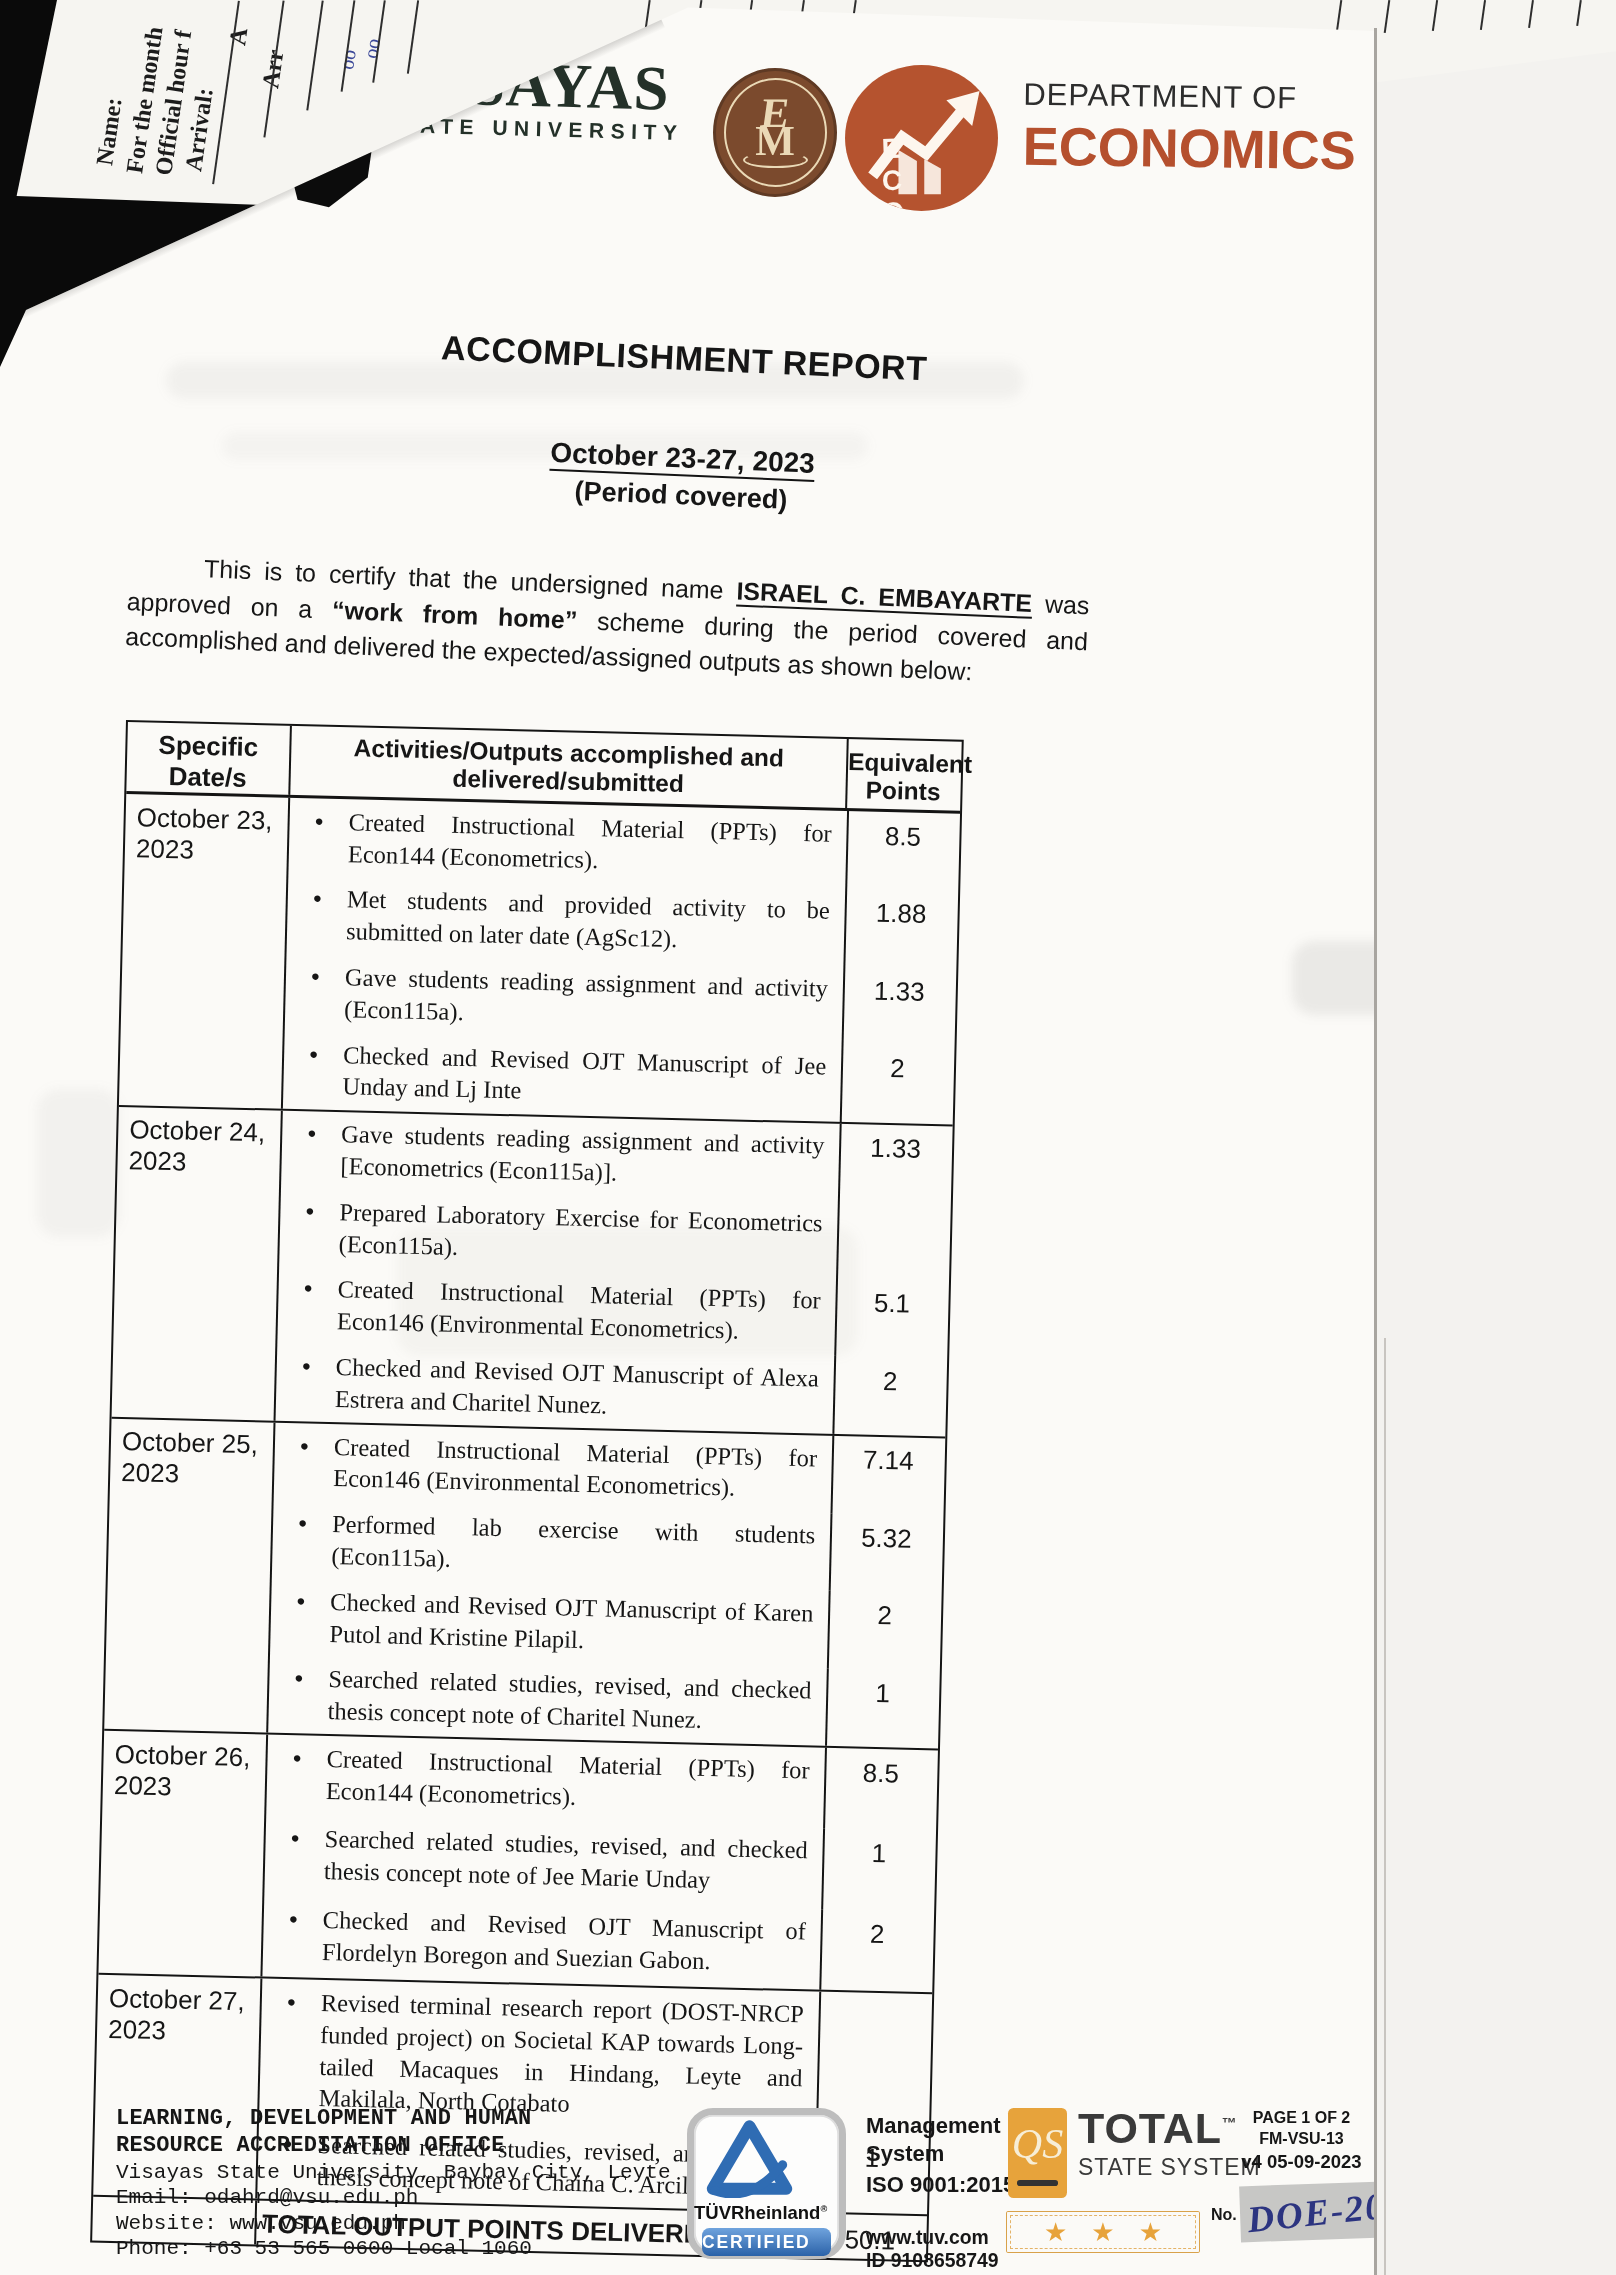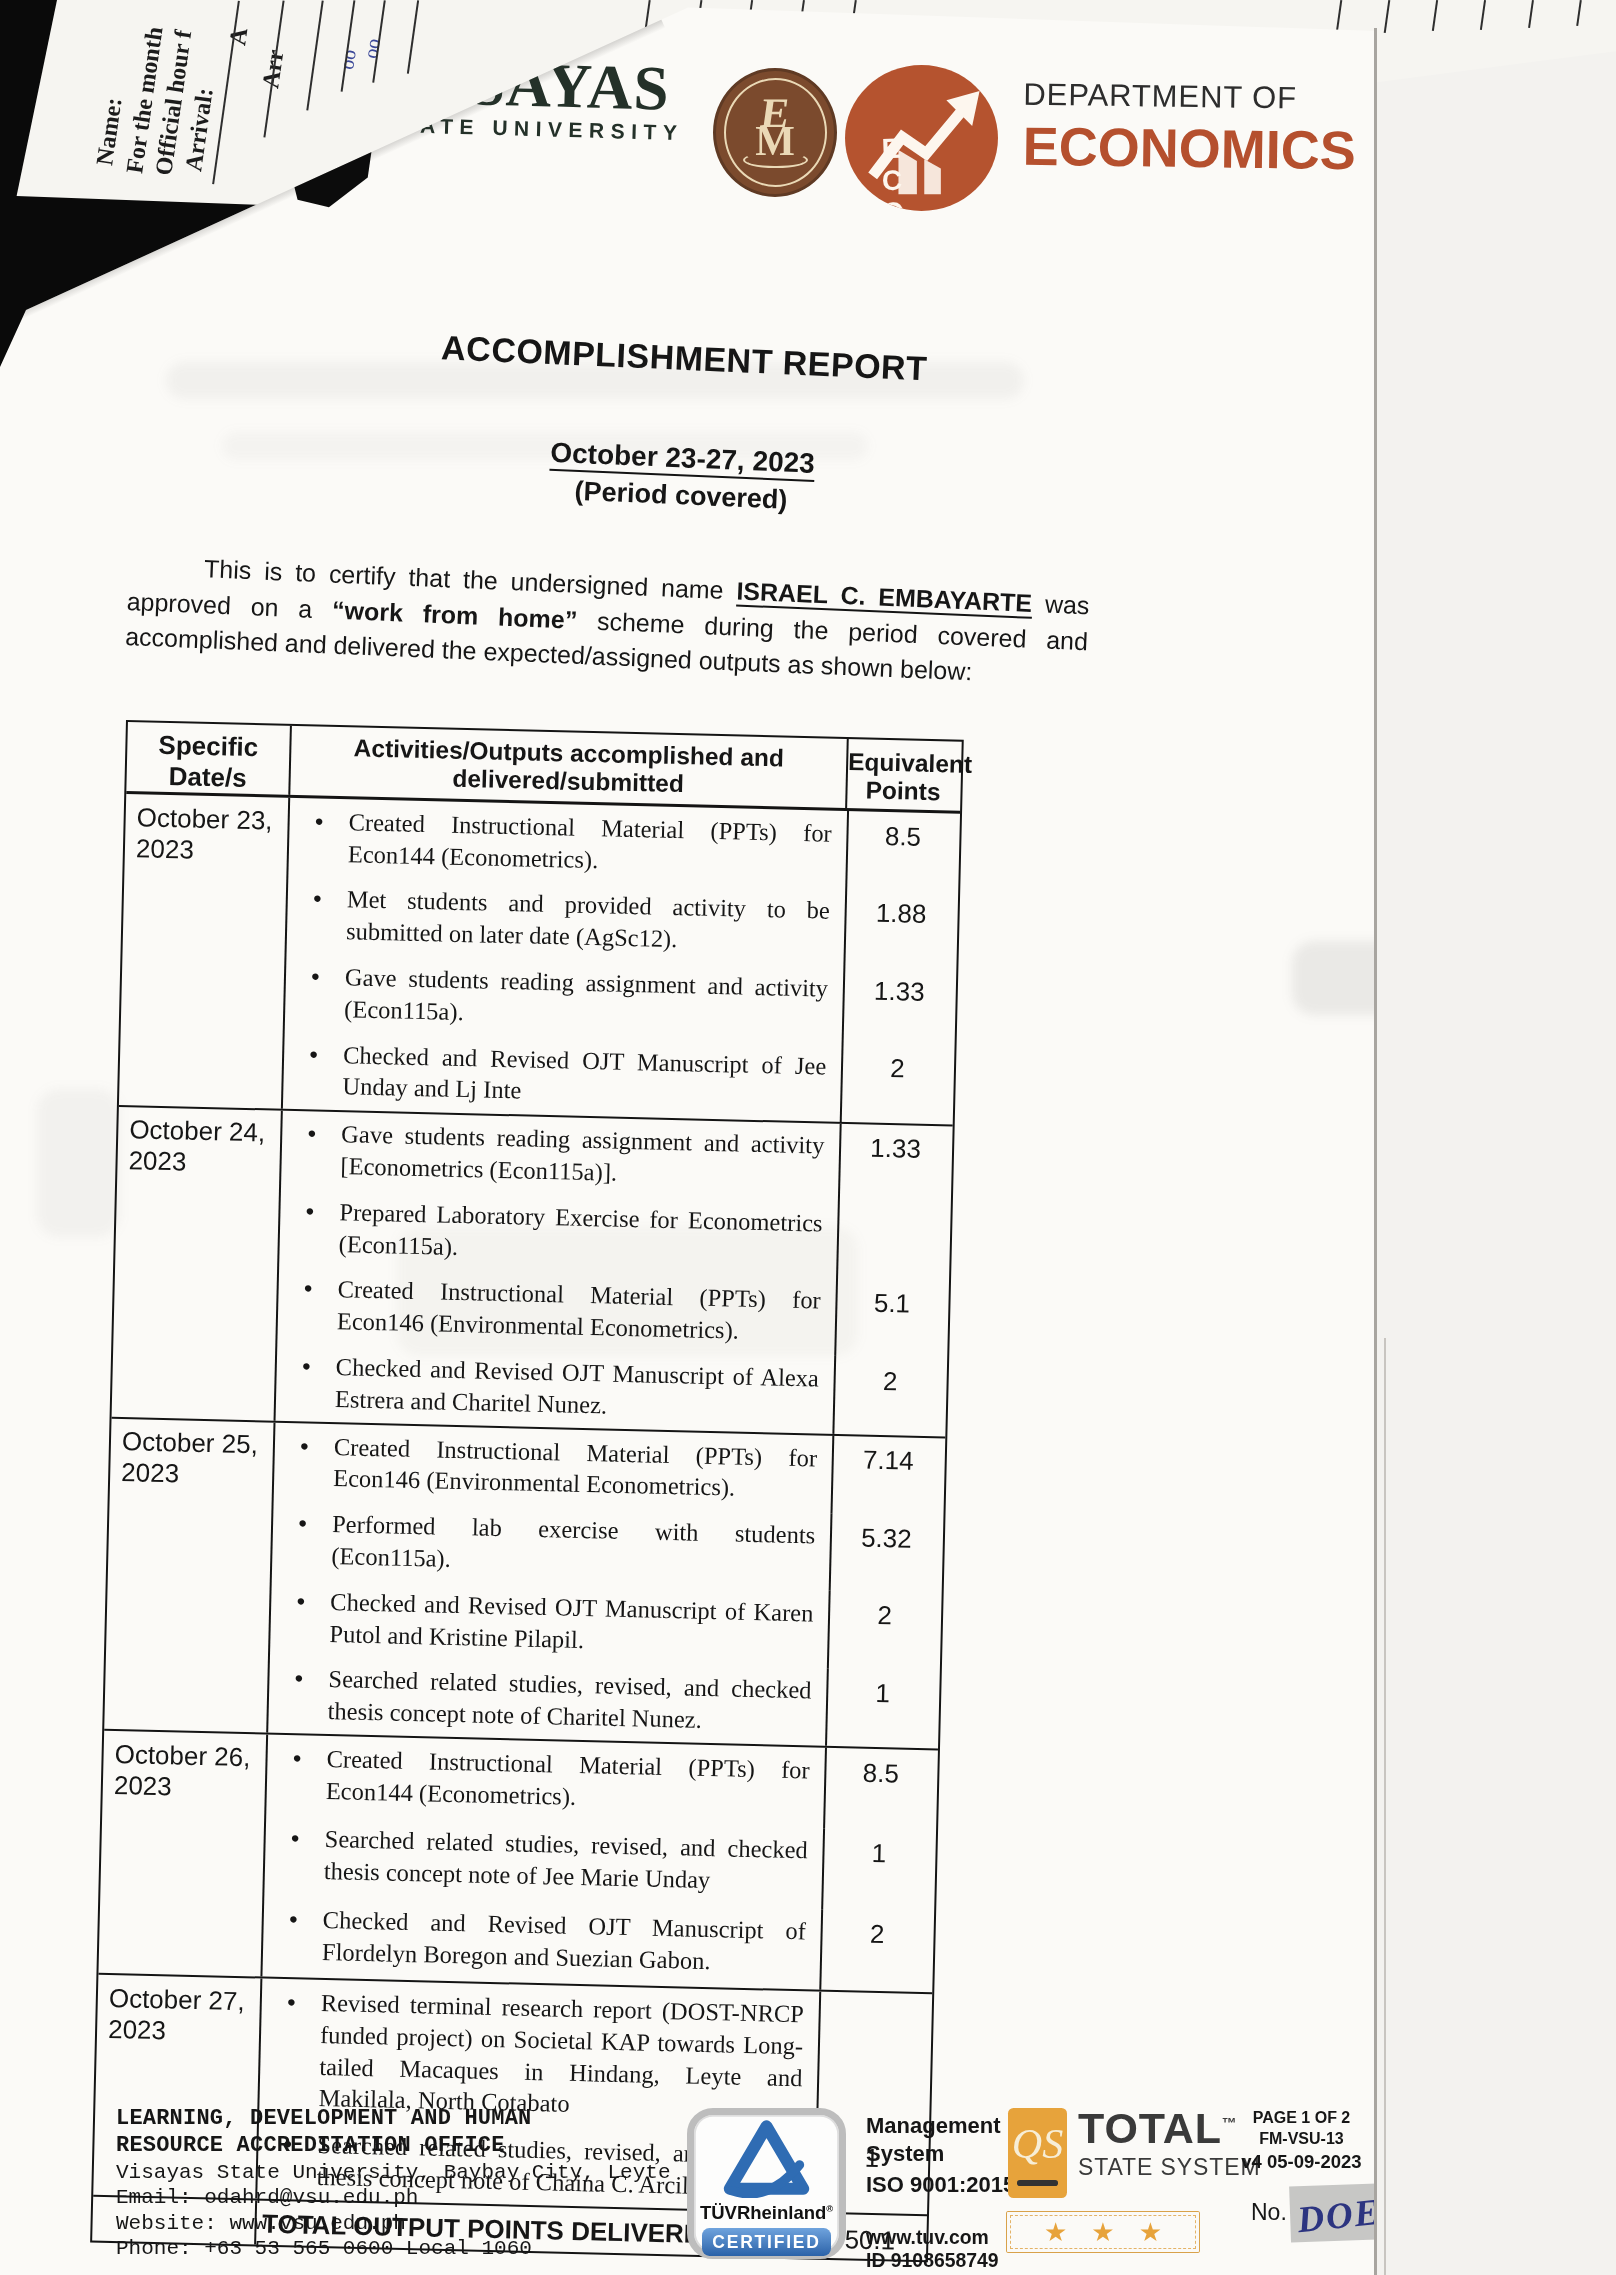--- a/index.html
+++ b/index.html
@@ -124,21 +124,21 @@
   .total-label { font-size:26px; font-weight:bold; padding:7.4px 0 5.5px 5.5px; }
   .total-value { border-left:2.3px solid #141414; text-align:center; font-size:26px; padding-top:9.2px; }
 
   
   .footer-office { position:absolute; left:116px; top:2106px; line-height:1.22;font-family:Liberation Mono, monospace; }
   .fo-bold { font-size:22px; font-weight:bold; letter-spacing:0.2px; }
   .fo-reg { font-size:21px; font-weight:500; }
 
   .tuv-badge { position:absolute; left:687px; top:2108px; width:159px; height:151px;
     border:7.4px solid #bdbdbd; border-radius:26px; background:#fdfdfc;
-    box-shadow:inset 0 0 0 1.8px #dedede; text-align:center; }
+    box-shadow:inset 0 0 0 1.8px #dedede; text-align:left; }
   .tuv-name { font-size:18.5px; font-weight:bold; color:#111; margin-top:1.8px; }
   .tuv-name sup { font-size:9.2px; }
   .tuv-cert-bar { margin:3.7px auto 0; width:129px; height:28px; border-radius:7.4px;
     background:linear-gradient(to bottom,#6fa3dd,#2b62a8); color:#fff; font-weight:bold;
     font-size:17.5px; letter-spacing:1.8px; line-height:28px; }
   .tuv-text1 { position:absolute; left:866px; top:2112px; line-height:1.25; font-weight:bold; font-size:22px; }
   .tuv-iso { margin-top:3.7px; }
   .tuv-text2 { position:absolute; left:866px; top:2226px; line-height:1.2; font-weight:bold; font-size:19.4px; }
 
   .qs-box { position:absolute; left:1008px; top:2108px; width:59px; height:90px; background:#e7a33b;
@@ -152,21 +152,21 @@
   .rating-word { position:absolute; left:1078px; top:2154px; font-size:23px; color:#3a3a3a; letter-spacing:0.9px; }
   .stars-strip { position:absolute; left:1006px; top:2211px; width:194px; height:42px;
     border:1.8px solid #d9a24a; border-radius:1.8px; outline:0.9px dashed #e4b367; outline-offset:-5.5px;
     display:flex; align-items:center; justify-content:center; gap:24px;
     color:#e7a33b; font-size:26px; }
 
   .page-info { position:absolute; left:1209px; top:2108px; width:185px; text-align:center; line-height:1.3; }
   .pi-bold { font-size:16px; font-weight:bold; }
   .pi-small { font-size:18.5px; font-weight:bold; }
   .no-row { position:absolute; left:1211px; top:2182px; white-space:nowrap; }
-  .no-label { font-size:23px; font-weight:normal;margin-left:40px; }
+  .no-label { font-size:16px; font-weight:bold; }
   .no-highlight { display:inline-block; background:#c7c7c5; padding:3.7px 13px 9.2px 7.4px;
     transform:rotate(-2deg); margin-left:3.7px; }
   .no-hand { font-family:"Liberation Serif", serif; font-style:italic; font-size:37px; font-weight:bold;
     color:#2c3480; letter-spacing:1.8px; transform:rotate(-4deg); display:inline-block; }
 </style>
 </head>
 <body>
 
 <div id="scan">
 

